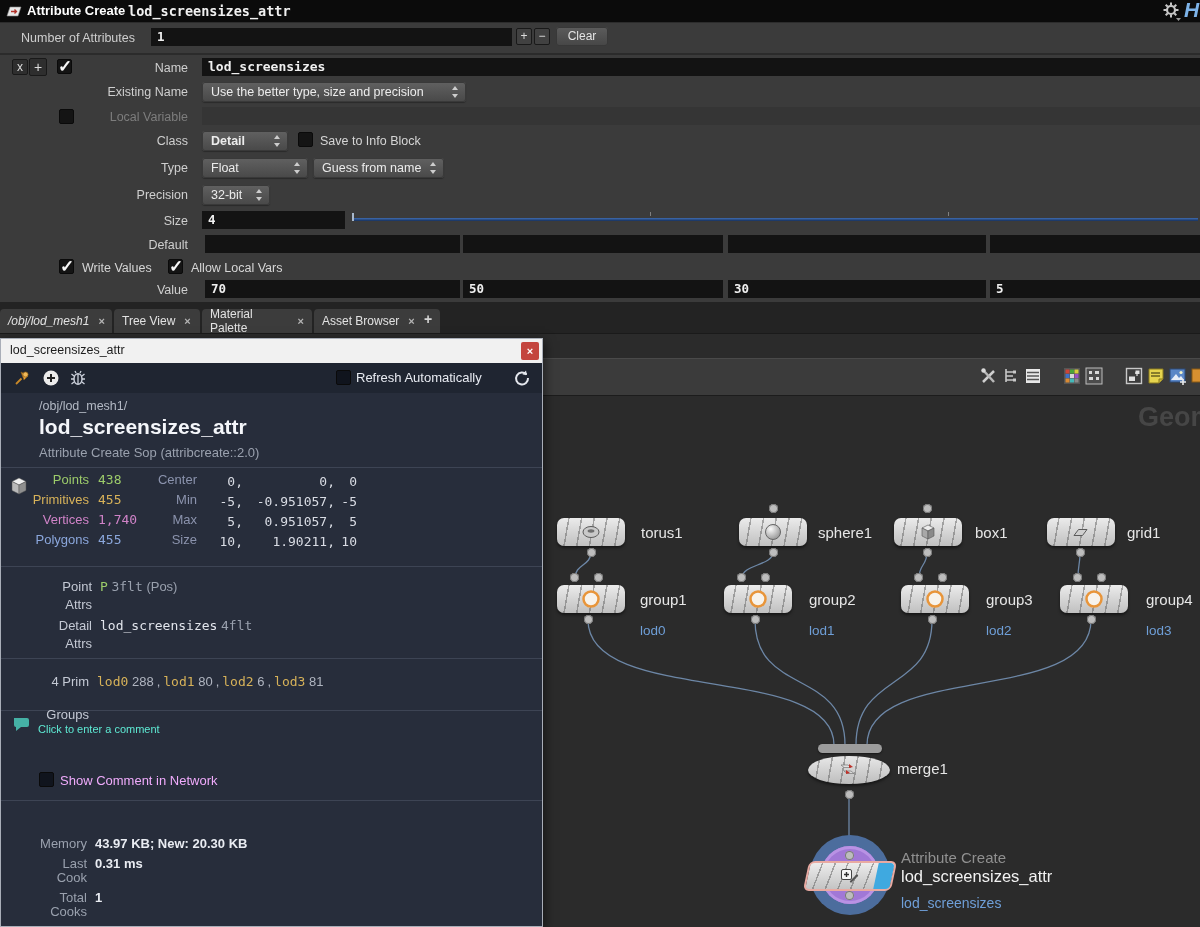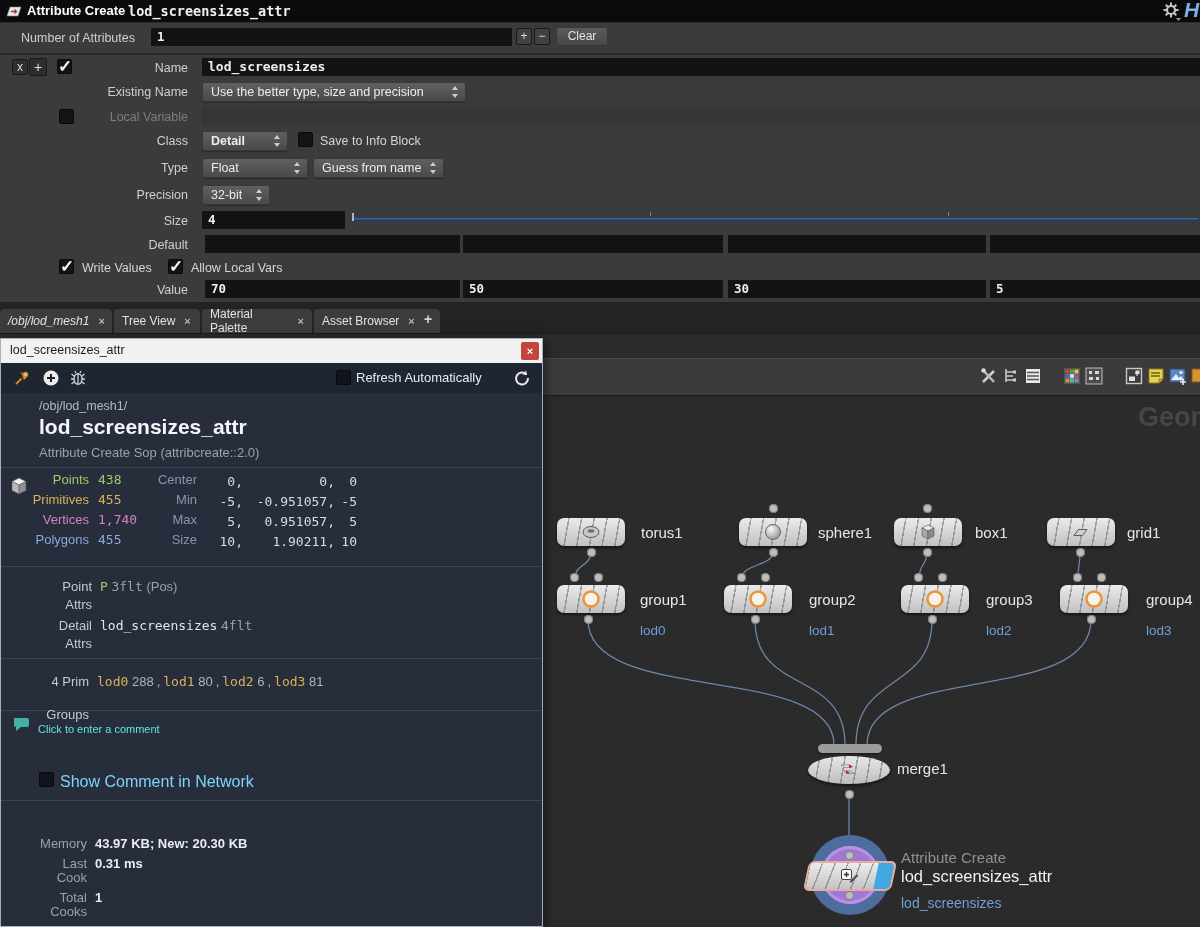--- a/index.html
+++ b/index.html
@@ -477,21 +477,21 @@
       <span class="ival" style="left:96px;top:15px">
         <span class="gname">lod0</span> <span class="gcount">288</span><span class="gcount" style="margin:0 3px">,</span><span class="gname">lod1</span> <span class="gcount">80</span><span class="gcount" style="margin:0 3px">,</span><span class="gname">lod2</span> <span class="gcount">6</span><span class="gcount" style="margin:0 3px">,</span><span class="gname">lod3</span> <span class="gcount">81</span></span>
     </div>
 
     <div class="isec" style="top:372px;height:90px">
       <svg class="abs" style="left:11px;top:5px" width="19" height="17">
           <path d="M2,2 H15 a2,2 0 0 1 2,2 V9 a2,2 0 0 1 -2,2 H9 L4,15 V11 H4 a2,2 0 0 1 -2,-2 Z" fill="#45b1a5"></path>
         </svg>
       <span class="abs" style="left:37px;top:12px;color:#5eead4;font-size:11px">Click to enter a comment</span>
       <span class="cb" style="left:38px;top:61px;background:#10141d"></span>
-      <span class="abs" style="left:59px;top:62px;color:#7dd3fc;font-size:16px">Show Comment in Network</span>
+      <span class="abs" style="left:59px;top:62px;color:#f0abfc;font-size:13px">Show Comment in Network</span>
     </div>
 
 
     <div class="isec" style="top:485px;height:103px;border-bottom:none">
       <span class="ilab dim" style="left:0;top:12px;width:86px">Memory</span>
       <span class="ival" style="left:94px;top:12px;font-weight:600;color:#e9ecf2">43.97 KB; New: 20.30 KB</span>
       <span class="ilab dim" style="left:0;top:32px;width:86px">Last</span>
       <span class="ival" style="left:94px;top:32px;font-weight:600;color:#e9ecf2">0.31 ms</span>
       <span class="ilab dim" style="left:0;top:46px;width:86px">Cook</span>
       <span class="ilab dim" style="left:0;top:66px;width:86px">Total</span>

